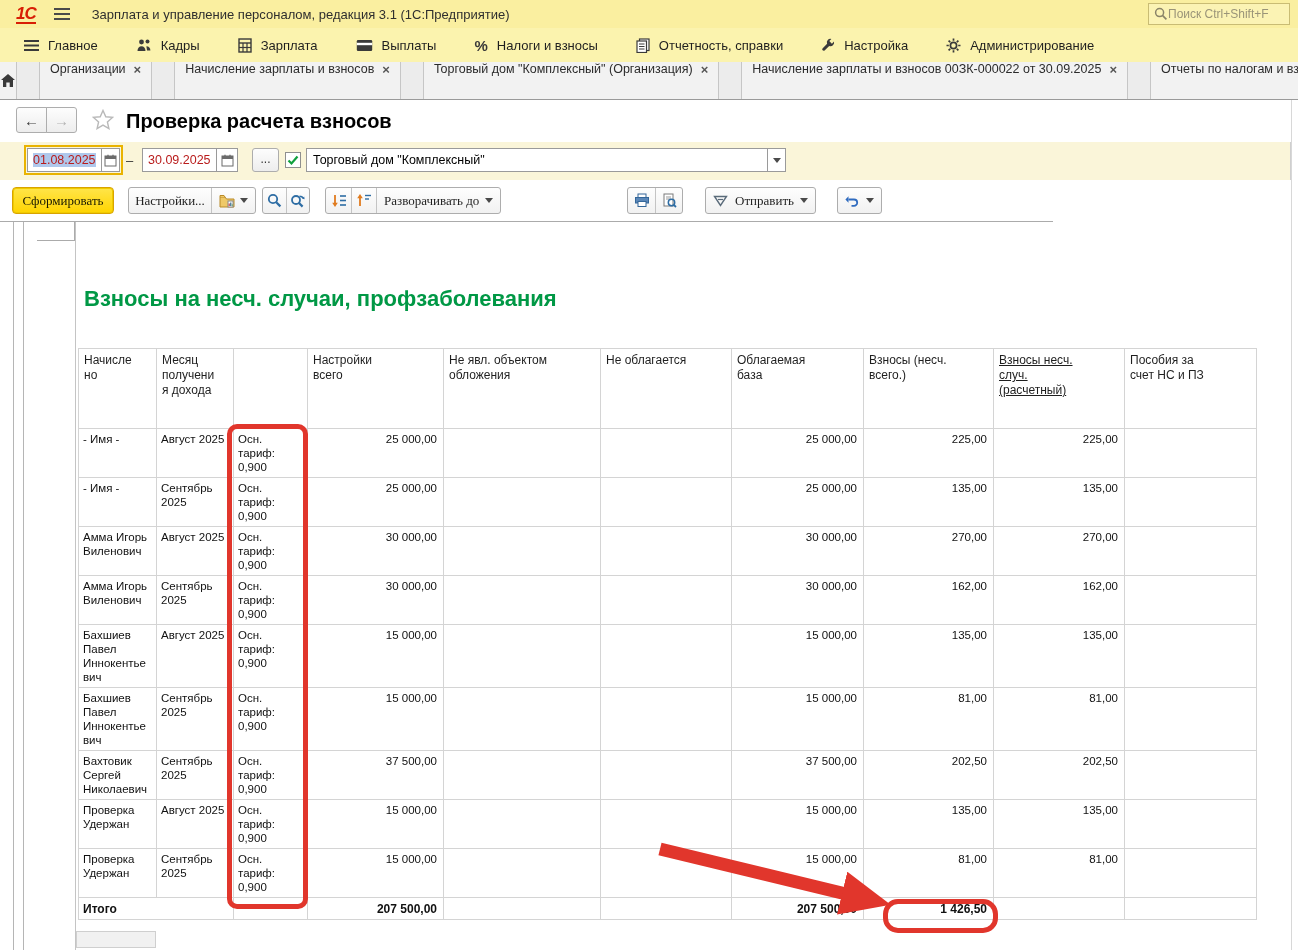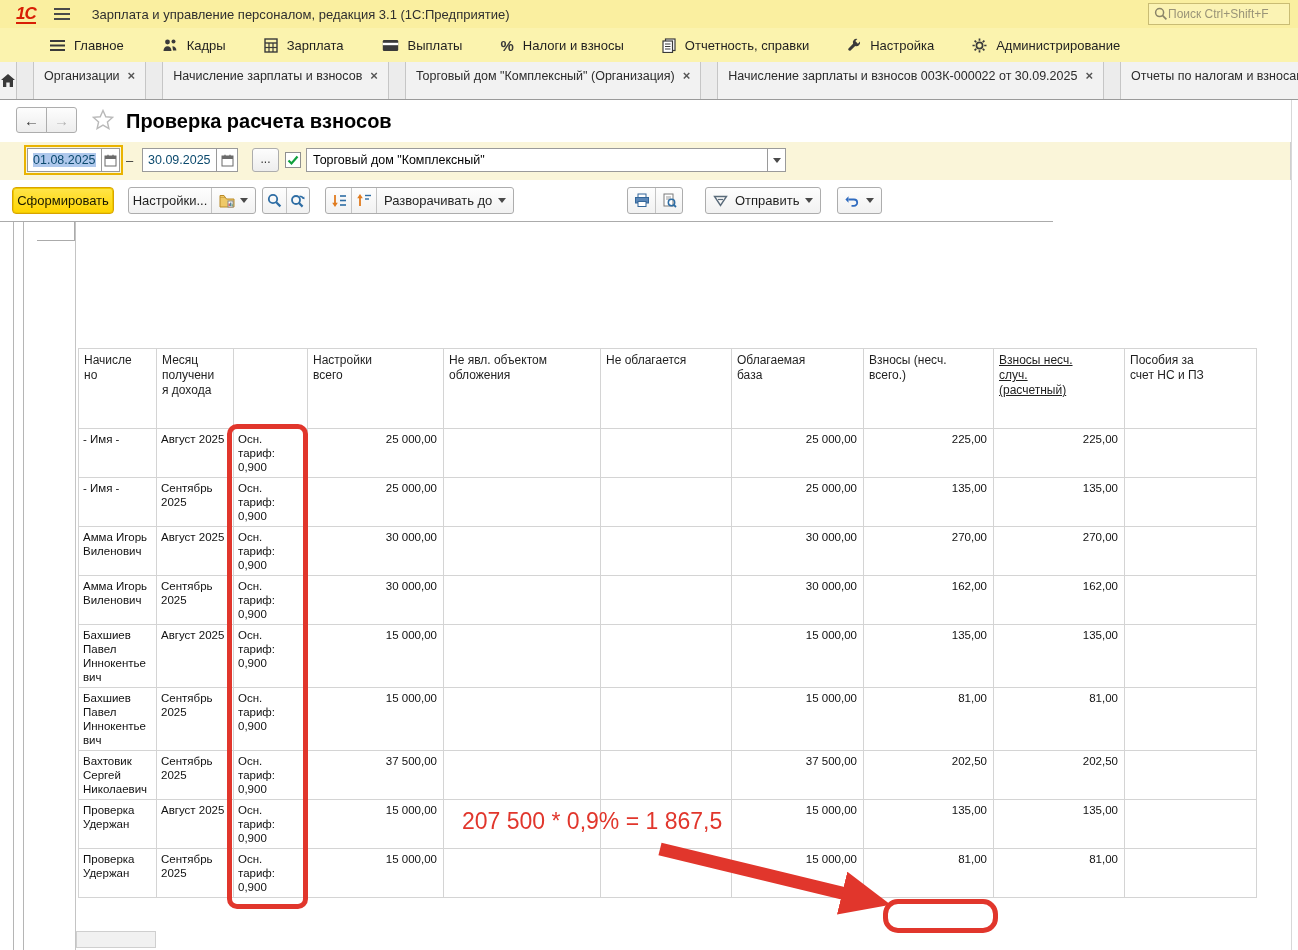--- a/index.html
+++ b/index.html
@@ -12,60 +12,60 @@
   .logo-1c { font-weight:800; font-style:italic; font-size:17px; color:#D81E05; margin-left:16px; letter-spacing:-1px; border-bottom:2px solid #D81E05; line-height:17px; }
   .hamburger { width:16px; height:12px; margin-left:18px; position:relative; }
   .hamburger i, .hamburger i::before, .hamburger i::after { content:""; position:absolute; left:0; width:16px; height:2px; background:#4a4a4a; }
   .hamburger i { top:5px; } .hamburger i::before { top:-5px; } .hamburger i::after { top:5px; }
   .win-title { font-size:13px; color:#2e2e2e; margin-left:22px; }
   .searchbox { position:absolute; right:8px; top:3px; width:142px; height:22px; background:#FBF3B4; border:1px solid #C9BC74; display:flex; align-items:center; padding:0 5px; }
   .searchbox input { border:none; background:transparent; outline:none; width:110px; font-size:12px; color:#6b6b6b; font-family:"Liberation Sans",sans-serif; }
   .searchbox input::placeholder { color:#9a9478; }
 
   
-  .menubar { position:absolute; left:0; top:28px; width:1298px; height:34px; background:#FBF3AE; display:flex; align-items:center; padding-left:50px; }
+  .menubar { position:absolute; left:0; top:28px; width:1298px; height:34px; background:#FBF3AE; display:flex; align-items:center; padding-left:24px; }
   .menu-item { display:flex; align-items:center; gap:9px; margin-right:38px; cursor:default; }
   .menu-item .mi-icon { display:flex; align-items:center; }
   .menu-item .menu-label { font-size:13px; color:#1f1f1f; white-space:nowrap; }
   .pct { font-size:15px; font-weight:700; color:#3a3a3a; }
 
   
   .tabbar { position:absolute; left:0; top:62px; width:1298px; height:38px; background:#ECECEC; border-bottom:1px solid #9a9a9a; display:flex; align-items:stretch; overflow:hidden; }
   .tab-home { width:35px; display:flex; align-items:center; justify-content:center; background:#F2F2F2; border-right:1px solid #C6C6C6; }
-  .tab { display:flex; align-items:flex-end; gap:8px; padding:16px 10px; background:#F2F2F2; border-left:1px solid #C6C6C6; border-right:1px solid #C6C6C6; margin-left:16px; white-space:nowrap; position:relative; }
+  .tab { display:flex; align-items:flex-start; gap:8px; padding:0 10px; background:#F2F2F2; border-left:1px solid #C6C6C6; border-right:1px solid #C6C6C6; margin-left:22px; white-space:nowrap; position:relative; }
   .tab .tab-label { font-size:12.5px; color:#2b2b2b; }
   .tab .tab-close { font-size:13px; color:#555; font-weight:700; cursor:pointer; }
   .tab.active { background:#fff; }
   .tab.active::after { content:""; position:absolute; left:0; right:0; bottom:0; height:3px; background:#00A650; }
 
   
   .pagehead { position:absolute; left:0; top:100px; width:1298px; height:42px; background:#fff; }
   .navbtn { position:absolute; top:7px; width:31px; height:26px; border:1px solid #ADADAD; background:linear-gradient(#FDFDFD,#EDEDED); display:flex; align-items:center; justify-content:center; font-size:15px; }
   .navbtn.back { left:16px; border-radius:3px 0 0 3px; color:#3a3a3a; }
   .navbtn.fwd  { left:46px; border-radius:0 3px 3px 0; color:#B4B4B4; }
   .star { position:absolute; left:92px; top:9px; }
   .page-title { position:absolute; left:126px; top:10px; font-size:20px; font-weight:700; color:#000; }
 
   
   .filterrow { position:absolute; left:0; top:142px; width:1291px; height:38px; background:#FAF5D9; border-right:1px solid #CFCFCF; }
   .field { position:absolute; top:6px; height:24px; background:#fff; border:1px solid #9a9a9a; display:flex; align-items:stretch; }
-  .field .txt { font-size:12.5px; color:#0c4a6e; padding:4px 5px 0 5px; flex:1; }
+  .field .txt { font-size:12.5px; color:#b91c1c; padding:4px 5px 0 5px; flex:1; }
   .field .calbtn { width:21px; border-left:1px solid #9a9a9a; display:flex; align-items:center; justify-content:center; background:#fff; }
   .focused { outline:2px solid #E9B300; outline-offset:1px; }
   .sel { background:#AFC8EC; }
   .dash { position:absolute; left:126px; top:11px; font-size:13px; color:#333; }
   .morebtn { position:absolute; left:252px; top:6px; width:27px; height:24px; border:1px solid #ADADAD; background:linear-gradient(#FDFDFD,#EDEDED); border-radius:3px; font-size:12px; color:#333; text-align:center; line-height:20px; }
   .checkbox { position:absolute; left:285px; top:10px; width:16px; height:16px; background:#fff; border:1px solid #8f8f8f; display:flex; align-items:center; justify-content:center; }
   .combo { position:absolute; left:306px; top:6px; width:480px; height:24px; background:#fff; border:1px solid #9a9a9a; display:flex; }
   .combo .txt { flex:1; font-size:12.5px; padding:4px 6px 0 6px; color:#000; white-space:nowrap; overflow:hidden; }
   .combo .drop { width:18px; border-left:1px solid #9a9a9a; display:flex; align-items:center; justify-content:center; }
   .caret { width:0; height:0; border-left:4px solid transparent; border-right:4px solid transparent; border-top:5px solid #4a4a4a; }
 
   
-  .toolbar { position:absolute; left:0; top:180px; width:1053px; height:42px; background:#fff; border-bottom:1px solid #ABABAB; }
+  .toolbar { position:absolute; left:0; top:180px; width:1053px; height:42px; background:#fff; border-bottom:1px solid #ABABAB;font-family:Liberation Serif, serif; }
   .tbtn { position:absolute; top:7px; height:27px; border:1px solid #ADADAD; background:linear-gradient(#FEFEFE,#F1F1F1); border-radius:3px; display:flex; align-items:center; justify-content:center; font-size:13px; color:#1f1f1f; }
   .grp { position:absolute; top:7px; height:27px; border:1px solid #ADADAD; background:linear-gradient(#FEFEFE,#F1F1F1); border-radius:3px; display:flex; align-items:stretch; }
   .grp .seg { display:flex; align-items:center; justify-content:center; padding:0 7px; font-size:13px; color:#1f1f1f; }
   .grp .seg + .seg { border-left:1px solid #C4C4C4; }
   .gen-btn { left:12px; width:102px; background:linear-gradient(#FFE54A,#FFD400); border:1px solid #D9A300; box-shadow:0 0 0 1px #EFCB00 inset; font-size:13px; color:#1a1a00; border-radius:4px; }
 
   
   .report-area { position:absolute; left:0; top:222px; width:1298px; height:728px; background:#fff; }
   .vrail { position:absolute; top:0; width:1px; height:728px; background:#B5B5B5; }
   .group-box { position:absolute; left:37px; top:0; width:38px; height:19px; border-right:1px solid #ABABAB; border-bottom:1px solid #ABABAB; }
@@ -385,20 +385,21 @@
       </span>
     </span>
   </div>
 
   <div class="report-area">
     <div class="vrail" style="left:13px;"></div>
     <div class="vrail" style="left:23px;"></div>
     <div class="vrail" style="left:75px; background:#C4C4C4;"></div>
     <div class="group-box"></div>
     <div class="cell-ghost"></div>
+    <div class="report-title">Взносы на несч. случаи, профзаболевания</div>
     <table class="rep">
       <colgroup>
           <col style="width: 78px;">
           <col style="width: 77px;">
           <col style="width: 74px;">
           <col style="width: 136px;">
           <col style="width: 157px;">
           <col style="width: 131px;">
           <col style="width: 132px;">
           <col style="width: 130px;">
@@ -521,30 +522,40 @@
             <td><span class="cellspan">Сентябрь 2025</span></td>
             <td><span class="cellspan" style="max-width: 36px;">Осн. тариф: 0,900</span></td>
             <td class="num"><span class="cellspan">15 000,00</span></td>
             <td class="num"><span class="cellspan"></span></td>
             <td class="num"><span class="cellspan"></span></td>
             <td class="num"><span class="cellspan">15 000,00</span></td>
             <td class="num"><span class="cellspan">81,00</span></td>
             <td class="num"><span class="cellspan">81,00</span></td>
             <td class="num"><span class="cellspan"></span></td>
           </tr>
+          <tr class="total">
+            <td colspan="2">Итого</td>
+            <td></td>
+            <td class="num">207 500,00</td>
+            <td></td>
+            <td></td>
+            <td class="num">207 500,00</td>
+            <td class="num">1 426,50</td>
+            <td></td>
+            <td></td>
+          </tr>
         </tbody>
     </table>
   </div>
 
   <div class="edgeline"></div>
 
   <div class="overlay">
     <div class="ann-rect col"></div>
     <div class="ann-rect total"></div>
-    <div class="ann-text">207 500 * 0,9% = 1 867,5</div>
     <svg width="1298" height="950" style="position:absolute;left:0;top:0;">
       <defs>
         <marker id="ah" markerUnits="userSpaceOnUse" markerWidth="52" markerHeight="44" refX="4" refY="22" orient="auto">
           <polygon points="0,0 50,22 0,44" fill="#E1362C"></polygon>
         </marker>
       </defs>
       <line x1="660" y1="849" x2="846" y2="894" stroke="#E1362C" stroke-width="13" marker-end="url(#ah)"></line>
     </svg>
   </div>
 

